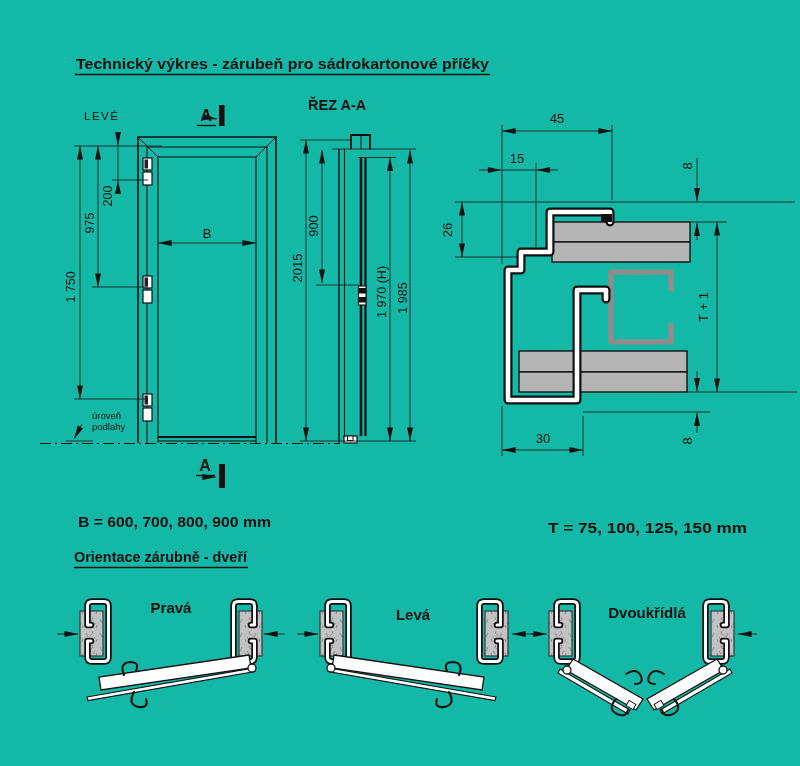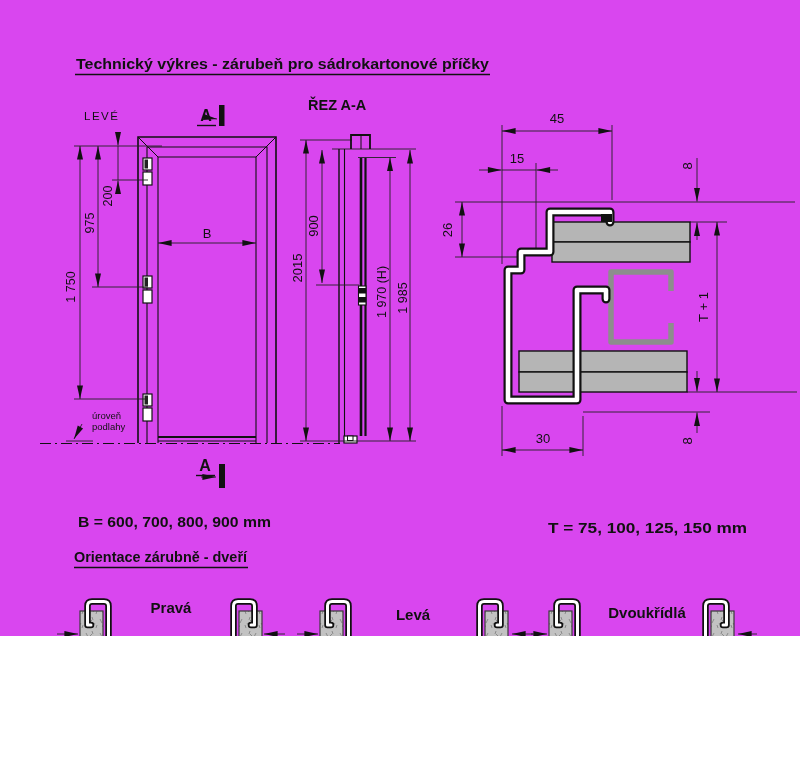--- a/index.html
+++ b/index.html
@@ -1,16 +1,16 @@
 <!DOCTYPE html>
 <html><head>
 <meta charset="utf-8">
 <style>
   html,body{margin:0;padding:0;background:#ffffff;}
-  .page{position:relative;width:800px;height:636px;background:#d946ef;overflow:hidden;
+  .page{position:relative;width:800px;height:766px;background:#14b8a6;overflow:hidden;
         font-family:"Liberation Sans", sans-serif;}
   svg{position:absolute;left:0;top:0;}
   text{fill:#111;font-family:"Liberation Sans", sans-serif;}
   .t-bold{font-weight:bold;}
   .dim{font-size:13px;}
   .dim-sm{font-size:12.5px;}
   .thin{stroke:#222;stroke-width:0.9;fill:none;}
   .main{stroke:#111;fill:none;}
 </style>
 </head>

